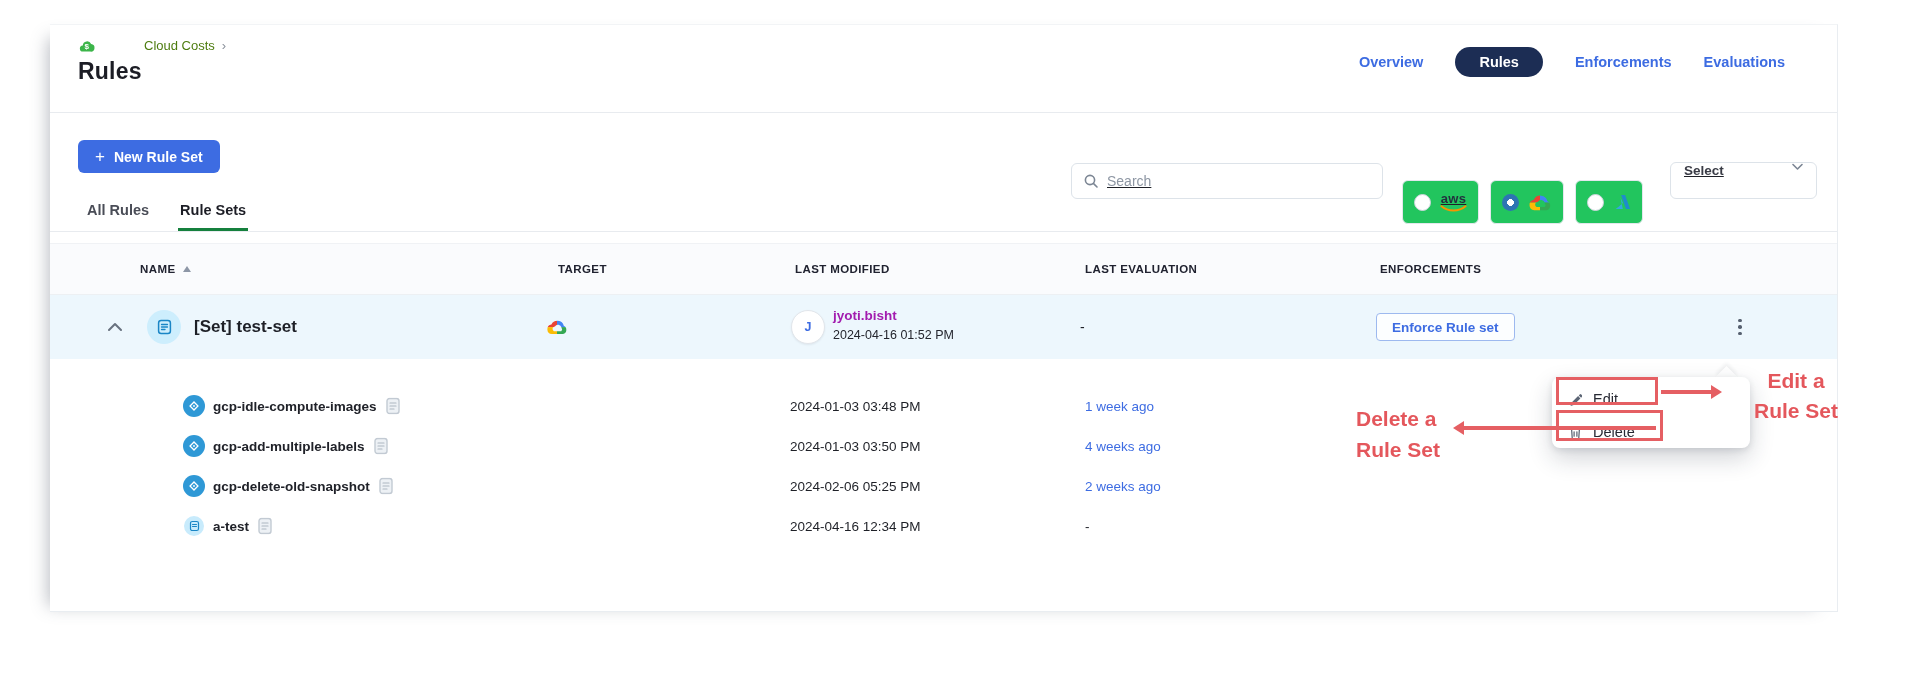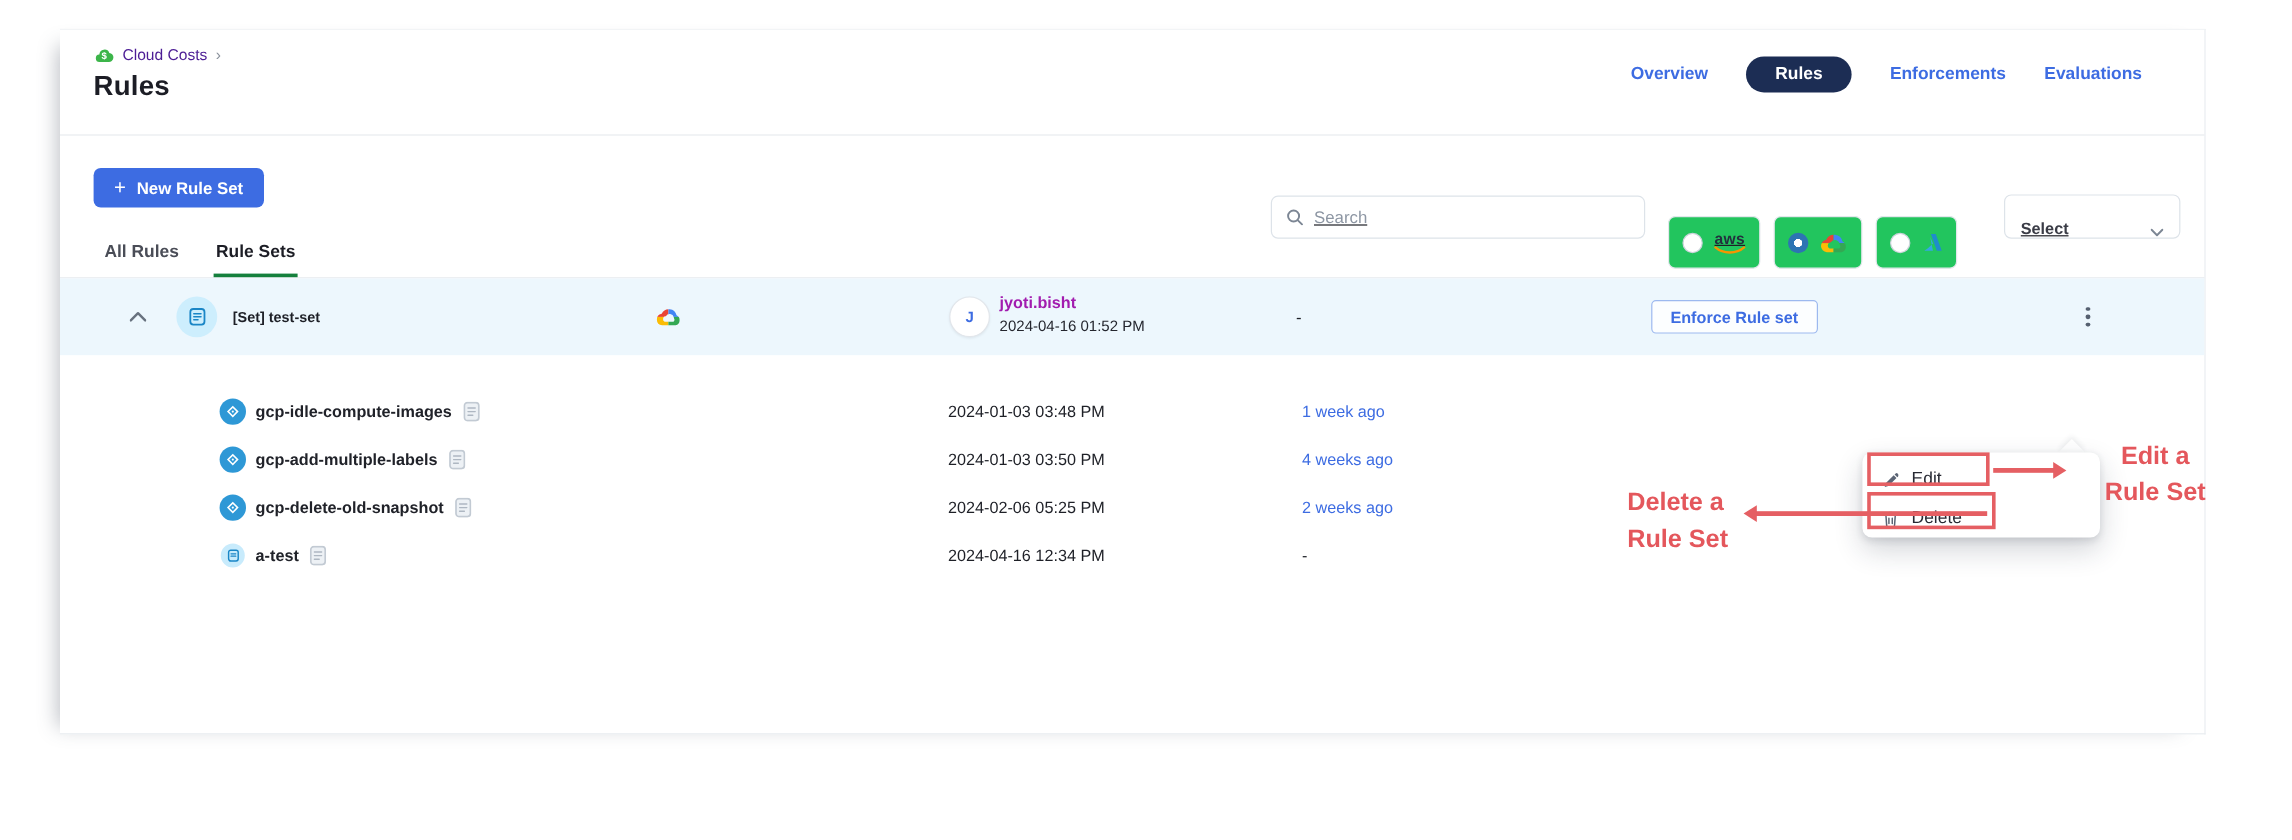--- a/index.html
+++ b/index.html
@@ -5,21 +5,21 @@
   * { margin:0; padding:0; box-sizing:border-box; }
   html,body { width:1910px; height:700px; background:#ffffff; overflow:hidden;
               font-family:"Liberation Sans","DejaVu Sans",sans-serif; color:#1e2027; }
   .card { position:absolute; left:50px; top:24px; width:1788px; height:588px; background:#fff;
           border-right:1px solid #e9edf1; border-bottom:1px solid #e9edf1; border-top:1px solid #f2f4f6;
           box-shadow:-12px 4px 16px -10px rgba(75,85,99,.38); }
 
   
   .hdr { position:relative; height:88px; border-bottom:1px solid #e8ebef; }
   .crumbs { position:absolute; left:28px; top:13px; display:flex; align-items:center; gap:7px; font-size:13px; }
-  .crumb-link { color:#4c1d95; cursor:pointer; }
+  .crumb-link { color:#4d7c0f; cursor:pointer;margin-left:42px; }
   .crumb-sep { color:#8a919b; font-size:13px; }
   .page-title { position:absolute; left:28px; top:33px; font-size:23px; font-weight:700; color:#1c1d25; letter-spacing:.2px; }
   .nav { position:absolute; right:52px; top:22px; display:flex; align-items:center; gap:32px; }
   .nav-link { color:#3d6ce2; font-size:14.5px; font-weight:600; cursor:pointer; }
   .nav-pill { background:#1c2d54; color:#fff; font-size:14.5px; font-weight:700; padding:7px 24px; border-radius:17px; cursor:pointer; }
 
   
   .toolbar { position:relative; height:71px; }
   .btn-new { position:absolute; left:28px; top:27px; height:33px; display:flex; align-items:center; gap:9px;
              background:#3d6ce2; color:#fff; border:none; border-radius:6px; padding:0 17px;
@@ -30,21 +30,21 @@
             display:flex; align-items:center; gap:9px; padding:0 12px; margin-right:8px; }
   .search input { border:none; outline:none; flex:1; font-size:14px; color:#30323c; font-family:inherit; background:transparent; }
   .search input::placeholder { color:#8d96a3; }
   .chip { height:44px; border:1px solid #e3e7ec; border-radius:6px; background:#22c55e;
           display:flex; align-items:center; gap:9px; padding:0 11px; cursor:pointer;margin-top:43px; }
   .radio { width:17px; height:17px; border-radius:50%; border:1.5px solid #ccd3db; background:#fff; }
   .radio.on { border:none; background:radial-gradient(circle,#ffffff 0 3.4px,#2d74b3 3.5px 100%); }
   .aws-wrap { display:flex; flex-direction:column; align-items:center; line-height:1; }
   .aws-text { font-size:13px; font-weight:700; color:#232f3e; letter-spacing:.3px; }
   .select { width:147px; height:37px; border:1px solid #dde3e9; border-radius:6px; background:#fff;
-            display:flex; align-items:flex-end; justify-content:space-between; padding:0 13px; margin-left:28px; cursor:pointer; }
+            display:flex; align-items:flex-start; justify-content:space-between; padding:0 13px; margin-left:16px; cursor:pointer; }
   .select-label { font-size:13.5px; font-weight:600; color:#3a3c46; }
 
   
   .tabs { position:relative; height:48px; border-bottom:1px solid #e8ebef; display:flex; gap:27px;
           align-items:flex-end; padding-left:35px; }
   .tab { font-size:14.5px; font-weight:600; color:#4a4d57; padding:0 2px 13px; cursor:pointer; }
   .tab.active { color:#1c1d25; font-weight:700; border-bottom:3px solid #15803d; padding-bottom:10px; }
 
   
   .thead { position:relative; margin-top:11px; height:52px; background:#fafbfd;
@@ -54,21 +54,21 @@
   .th-name { left:90px; display:flex; align-items:center; gap:8px; }
   .sort-up { width:0; height:0; border-left:4.5px solid transparent; border-right:4.5px solid transparent;
              border-bottom:6px solid #8d96a6; display:inline-block; }
   .th-target{ left:508px; } .th-mod{ left:745px; } .th-eval{ left:1035px; } .th-enf{ left:1330px; }
 
   .main-row { position:relative; height:64px; background:#edf7fd; cursor:pointer; }
   .chev-btn { position:absolute; left:50px; top:50%; transform:translateY(-50%); width:30px; height:30px;
               display:flex; align-items:center; justify-content:center; background:none; border:none; cursor:pointer; }
   .set-ic { position:absolute; left:97px; top:15px; width:34px; height:34px; border-radius:50%;
             background:#cdeefd; display:flex; align-items:center; justify-content:center; }
-  .main-name { position:absolute; left:144px; top:50%; transform:translateY(-50%); font-size:12px; font-weight:700; color:#1e2027; }
+  .main-name { position:absolute; left:144px; top:50%; transform:translateY(-50%); font-size:17px; font-weight:700; color:#1e2027; }
   .target-logo { position:absolute; left:496px; top:50%; transform:translateY(-50%); display:flex; }
   .avatar { position:absolute; left:741px; top:15px; width:34px; height:34px; border-radius:50%; background:#fff;
             border:1px solid #e2e6eb; box-shadow:0 1px 2px rgba(40,50,70,.08); display:flex; align-items:center;
             justify-content:center; font-size:12.5px; font-weight:700; color:#3d6ce2; }
   .mod-name { position:absolute; left:783px; top:13px; font-size:13.5px; font-weight:700; color:#a21caf; }
   .mod-date { position:absolute; left:783px; top:33px; font-size:12.5px; color:#24262e; }
   .main-dash { position:absolute; left:1030px; top:50%; transform:translateY(-50%); font-size:14px; color:#1e2027; }
   .btn-enforce { position:absolute; left:1326px; top:50%; transform:translateY(-50%); height:28px; padding:0 15px;
                  background:#fcfeff; border:1px solid #9db9ef; border-radius:4px; color:#3d6ce2;
                  font-size:13.5px; font-weight:600; font-family:inherit; cursor:pointer; }
@@ -187,20 +187,30 @@
         </svg>
       </div>
     </div>
   </div>
 
   <div class="tabs">
     <span class="tab">All Rules</span>
     <span class="tab active">Rule Sets</span>
   </div>
 
+  <div class="thead">
+    <span class="th th-name">
+      <span>NAME</span>
+      <i class="sort-up"></i>
+    </span>
+    <span class="th th-target">TARGET</span>
+    <span class="th th-mod">LAST MODIFIED</span>
+    <span class="th th-eval">LAST EVALUATION</span>
+    <span class="th th-enf">ENFORCEMENTS</span>
+  </div>
 
   <div class="main-row">
     <button class="chev-btn">
       <svg width="14" height="10" viewBox="0 0 14 10">
         <polyline points="1,8 7,2 13,8" stroke="#68727f" stroke-width="2" fill="none" stroke-linecap="round" stroke-linejoin="round"></polyline>
       </svg>
     </button>
     <span class="set-ic">
       <svg width="15" height="16" viewBox="0 0 15 16">
         <rect x="1.6" y="1.5" width="11.8" height="13" rx="2.5" fill="none" stroke="#1a86c6" stroke-width="1.5"></rect>

